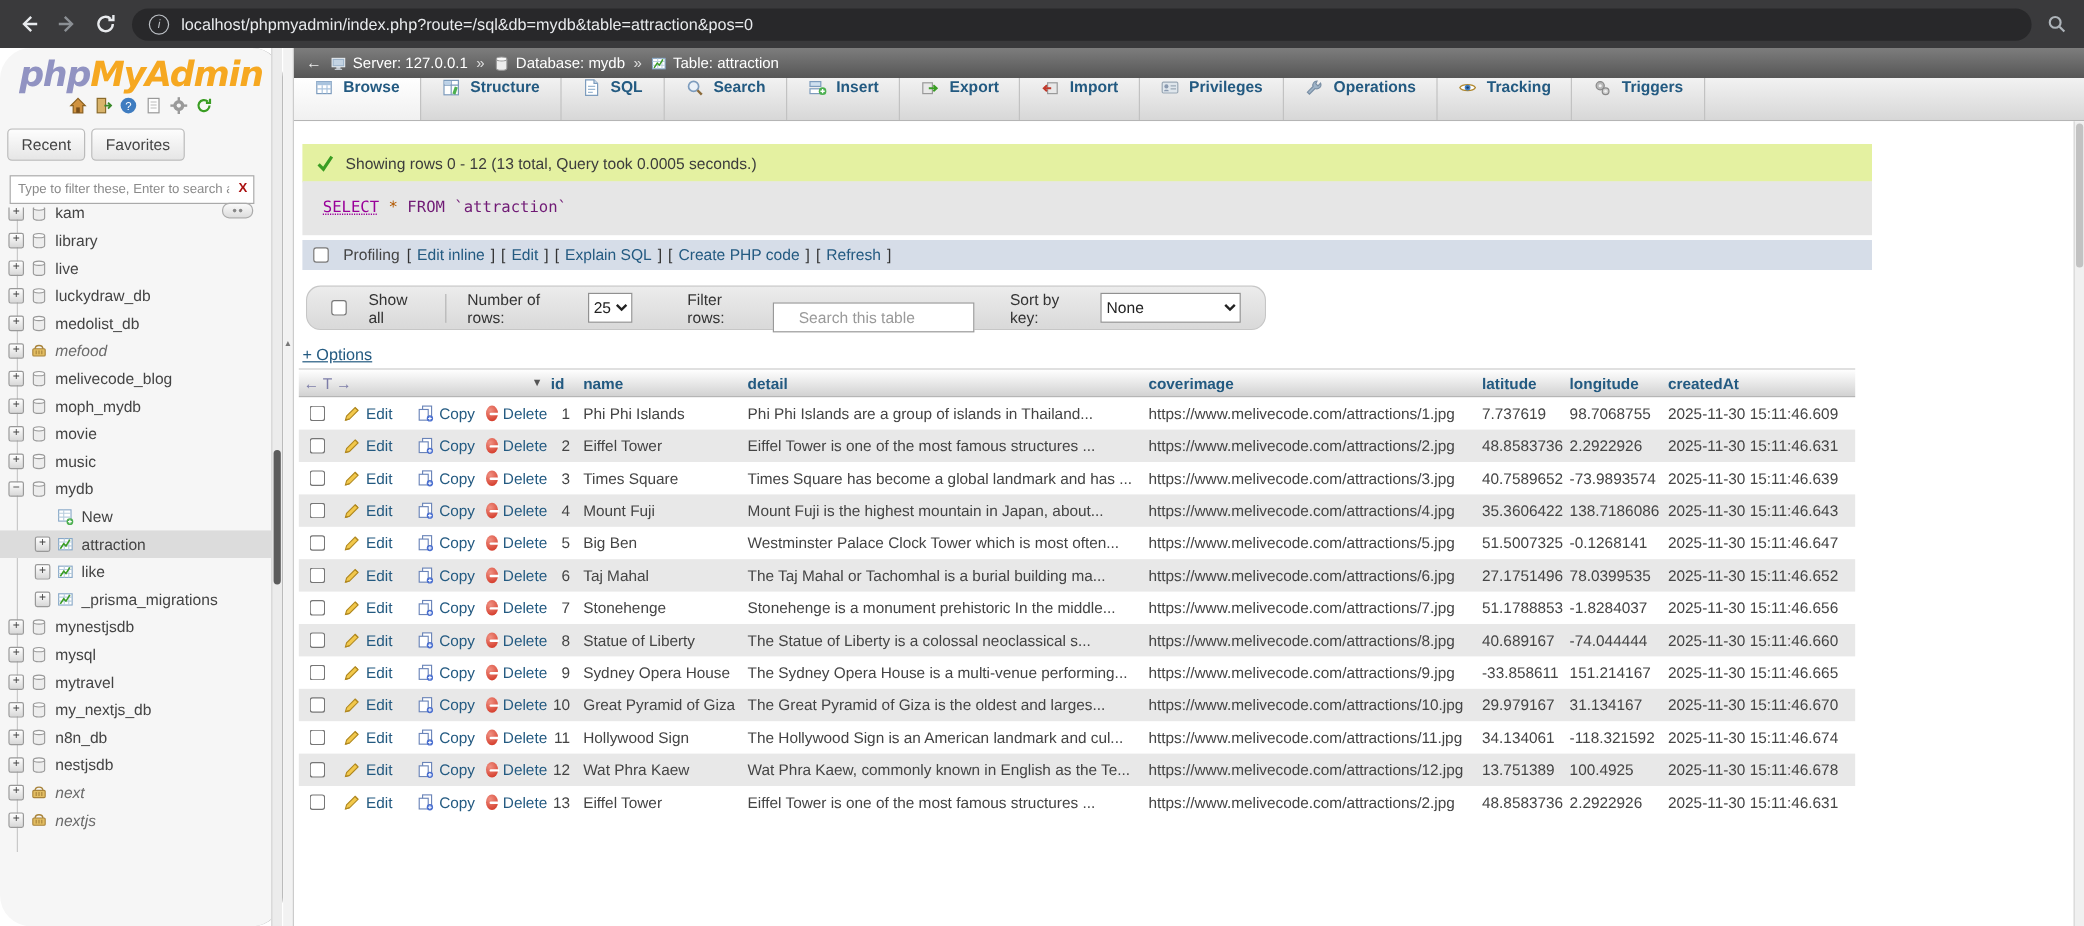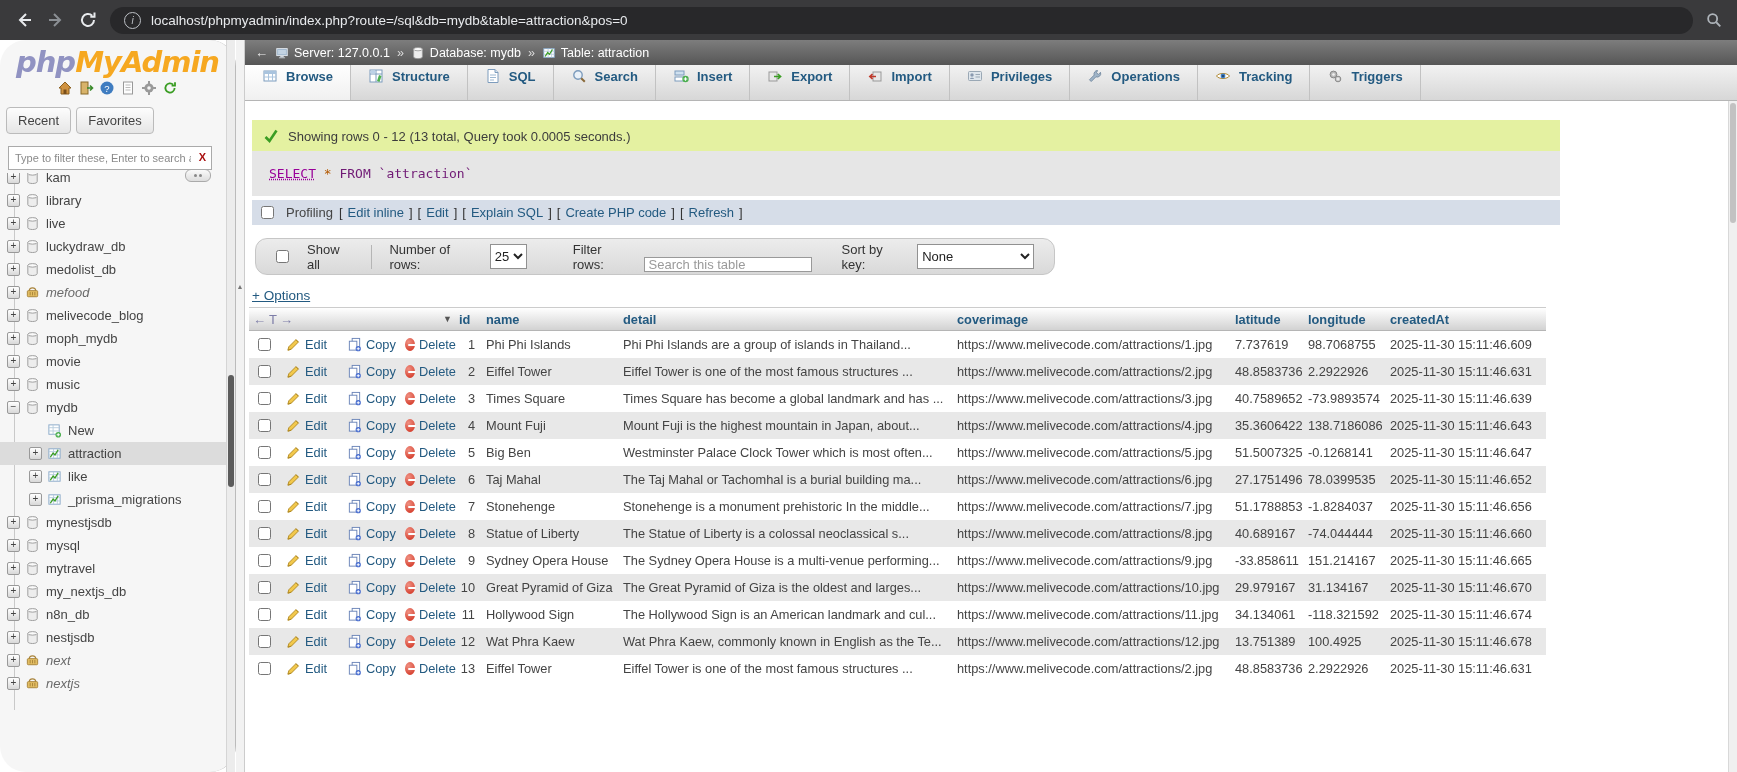--- a/index.html
+++ b/index.html
@@ -61,21 +61,21 @@
   
   .main{position:absolute;left:245px;top:40px;right:0;bottom:0;}
   .breadcrumb{position:absolute;left:0;top:0;right:0;height:25px;background:linear-gradient(#7d7d7d,#565656);
               display:flex;align-items:center;gap:7px;padding:0 10px;color:#fff;font-size:12.5px;box-sizing:border-box;}
   .bc-back{color:#eee;font-size:13px;cursor:pointer;}
   .crumb{display:flex;align-items:center;gap:5px;cursor:pointer;}
   .crumb .ico{width:14px;height:14px;}
   .bc-sep{color:#ddd;}
   .tabbar{position:absolute;left:0;top:25px;right:0;height:36px;background:linear-gradient(#f2f2f2,#d7d7d7);
           border-bottom:1px solid #b5b5b5;display:flex;box-sizing:border-box;}
-  .tab{display:flex;align-items:flex-end;gap:8px;padding:16px 17px;border-right:1px solid #c2c2c2;
+  .tab{display:flex;align-items:flex-start;gap:8px;padding:0 17px;border-right:1px solid #c2c2c2;
        font-size:13px;font-weight:bold;color:#235a81;cursor:pointer;}
   .tab .ico{width:16px;height:16px;}
   .tab.active{background:linear-gradient(#ffffff,#f0f0f0);}
   .content{position:absolute;left:0;top:61px;right:0;bottom:0;background:#fff;overflow:hidden;}
 
   .flash{position:absolute;left:7px;top:19px;width:1308px;height:32px;background:#e4f1a1;
          display:flex;align-items:center;gap:9px;padding-left:11px;box-sizing:border-box;
          font-size:13px;color:#3c3c3c;}
   .flash .ico{width:16px;height:16px;}
 
@@ -92,21 +92,21 @@
   .plink{color:#235a81;text-decoration:none;cursor:pointer;text-align:center;}
   .pbr{color:#333;}
 
   .controls{position:absolute;left:10px;top:137px;width:800px;height:37px;
             background:linear-gradient(#ececec,#d9d9d9);border:1px solid #c6c6c6;border-radius:12px;
             display:flex;align-items:center;gap:12px;padding:0 20px;box-sizing:border-box;font-size:13px;color:#333;}
   .controls input[type=checkbox]{width:13px;height:13px;margin:0 6px 0 0;}
   .ctl-div{width:1px;height:24px;background:#b5b5b5;margin:0 6px;}
   .ctl-sel{height:25px;font-size:13px;border:1px solid #919191;background:#fff;
            font-family:"Liberation Sans",sans-serif;color:#222;}
-  .ctl-input{width:168px;height:15px;border:1px solid #999;box-sizing:border-box;padding:0 4px;font-size:13px;
+  .ctl-input{width:168px;height:25px;border:1px solid #999;box-sizing:border-box;padding:0 21px;font-size:13px;
              font-family:"Liberation Sans",sans-serif;color:#333;margin-top:16px;}
   .ctl-input::placeholder{color:#9a9a9a;}
   .gap-l{margin-left:34px;} .gap-m{margin-left:18px;}
 
   .options-link{position:absolute;left:7px;top:187px;font-size:13.5px;color:#235a81;cursor:pointer;text-decoration:underline;}
 
   .rtable{position:absolute;left:4px;top:206px;width:1297px;font-size:12.8px;}
   .trow{display:grid;grid-template-columns:31px 61px 58px 57px 27px 137px 334px 278px 73px 82px 159px;
         align-items:center;height:27px;white-space:nowrap;}
   .thead{height:22px;background:linear-gradient(#ffffff,#d2d2d2);border-top:1px solid #ccc;border-bottom:1px solid #b5b5b5;}

